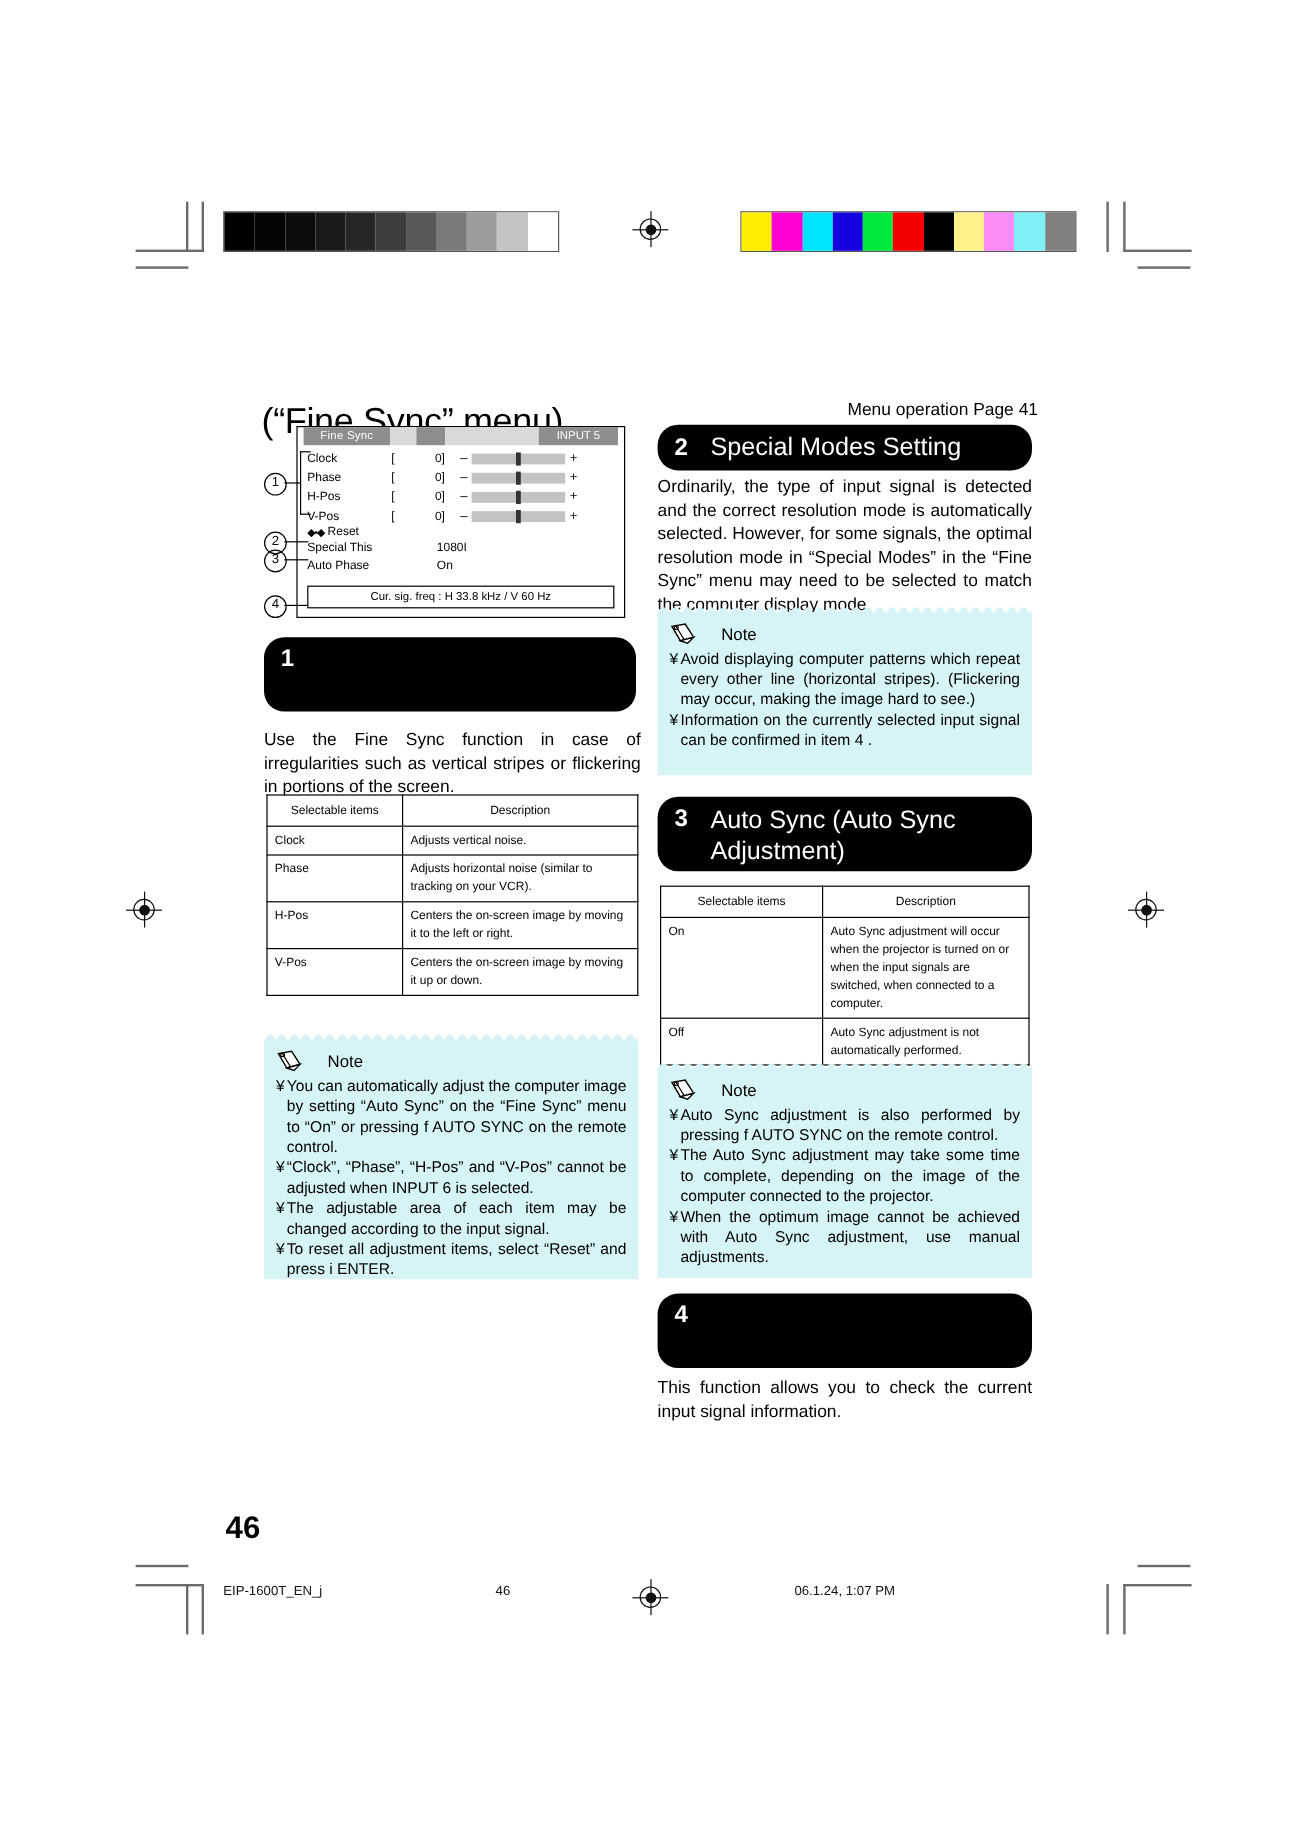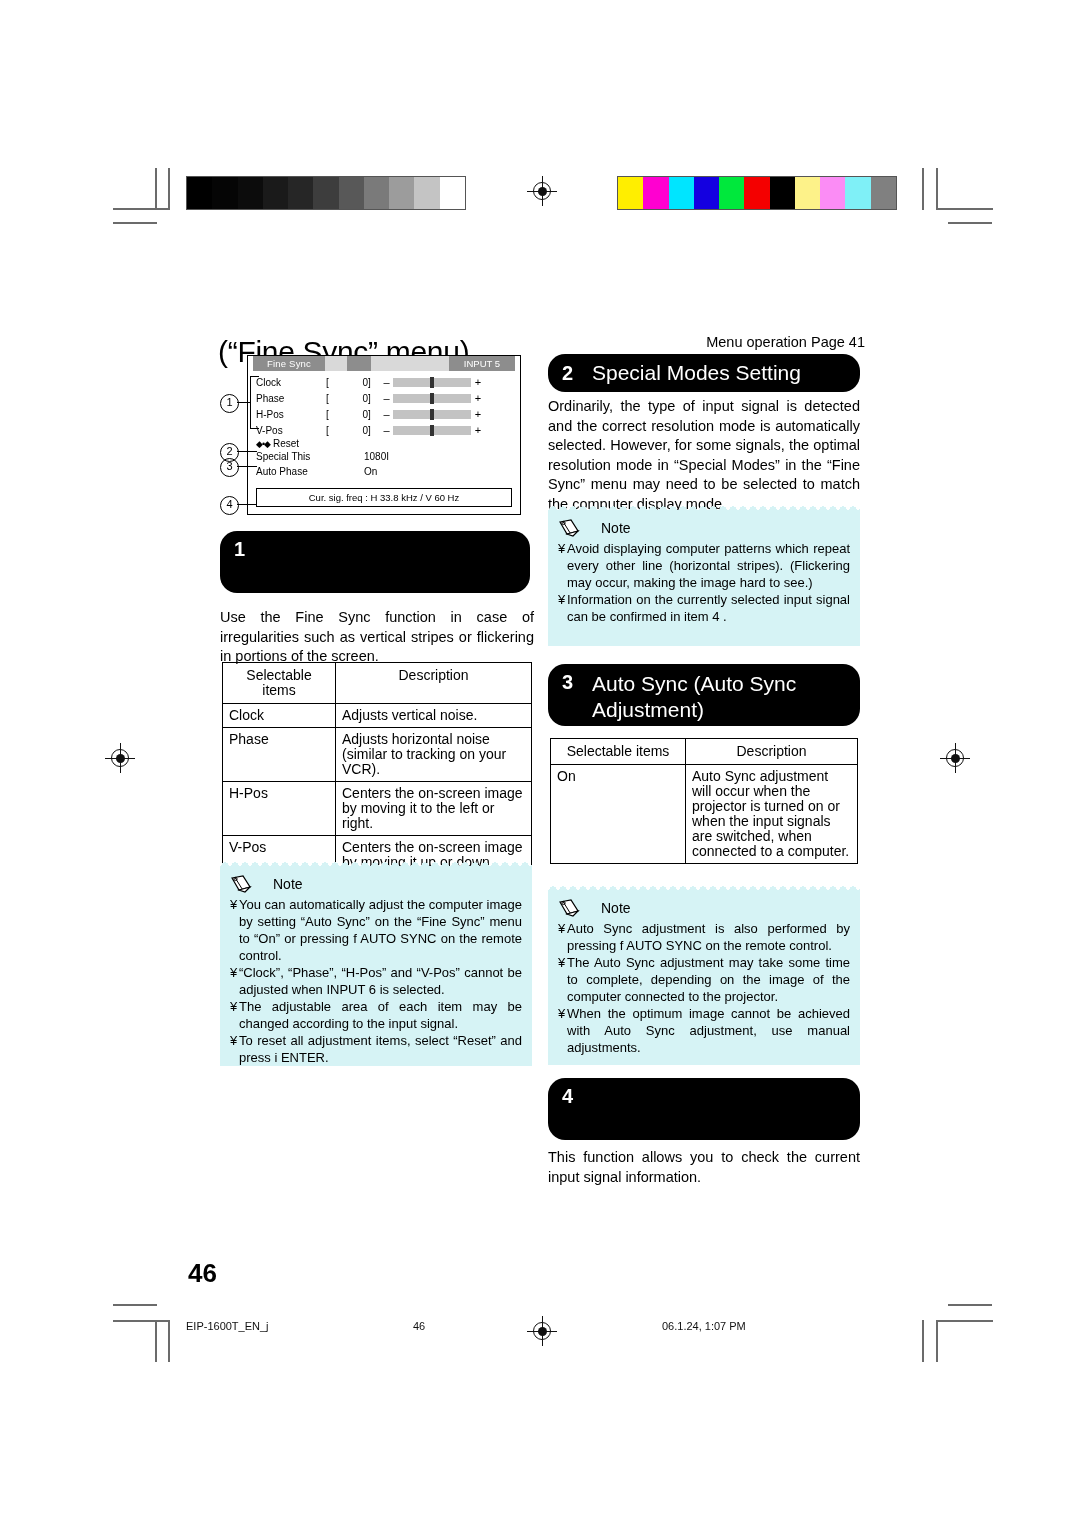--- a/index.html
+++ b/index.html
@@ -133,21 +133,21 @@
     position: absolute;
     font-size: 14.5px;
     line-height: 19.5px;
     text-align: justify;
   }
 
   
   table.spec {
     position: absolute;
     border-collapse: collapse;
-    font-size: 14px;
+    font-size: 10px;
   }
   table.spec td, table.spec th {
     border: 1.1px solid #000;
     padding: 4px 6px;
     vertical-align: top;
     font-weight: normal;
     line-height: 15px;
   }
   table.spec th { text-align: center; padding: 5px 6px; }
 
@@ -443,20 +443,24 @@
 <table class="spec" style="left:550px;top:738px;width:308px;">
   <tbody>
       <tr>
     <th style="width:122px;">Selectable items</th>
     <th>Description</th>
   </tr>
   <tr>
     <td>On</td>
     <td>Auto Sync adjustment will occur when the projector is turned on or when the input signals are switched, when connected to a computer.</td>
   </tr>
+  <tr>
+    <td>Off</td>
+    <td>Auto Sync adjustment is not automatically performed.</td>
+  </tr>
 </tbody>
   </table>
 
 <div class="note-box" style="left:548px;top:890px;width:312px;height:175px;">
   <div class="note-scallop"></div>
   <div class="note-head">
     <svg width="22" height="18" viewBox="0 0 22 18">
       <polygon points="2,3 13,1 20,12 9,15" fill="#ffffff" stroke="#000" stroke-width="1.2"></polygon>
       <line x1="5" y1="2.5" x2="12" y2="13.8" stroke="#000" stroke-width="1"></line>
       <polygon points="9,15 20,12 15,17" fill="#ffffff" stroke="#000" stroke-width="1.1"></polygon>

